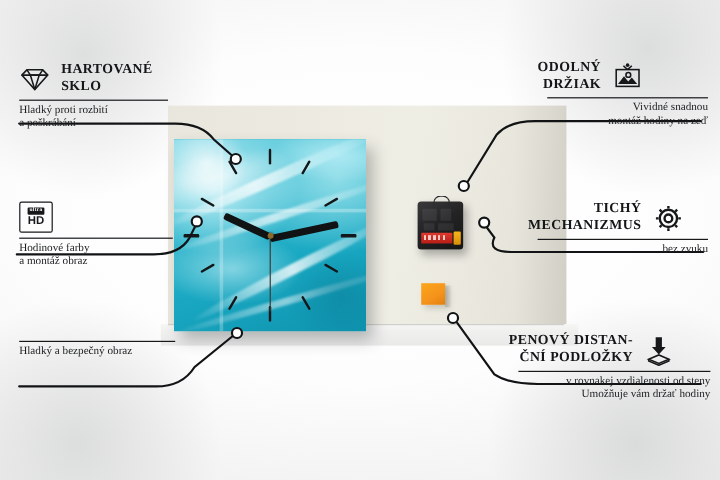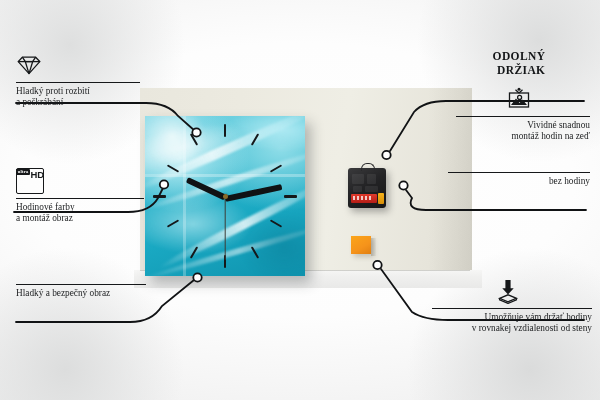--- a/index.html
+++ b/index.html
@@ -118,42 +118,42 @@
   }
   .callout .rule{height:1px;background:#16181a;margin:4px 0 3px;}
   .callout .sub{
     font-family:"Liberation Serif", serif;
     font-size:9.3px;line-height:11.4px;color:#1b1d1f;
   }
   .callout.left .ttl,.callout.left .sub{text-align:left;}
   .callout.right .ttl,.callout.right .sub{text-align:right;}
 
   .head{display:flex;align-items:center;gap:9px;}
-  .callout.right .head{justify-content:flex-start;flex-direction:column;}
+  .callout.right .head{justify-content:flex-start;}
   .ico{width:26px;height:26px;flex:0 0 26px;position:relative;color:#16181a;}
   .ico svg{display:block;width:26px;height:26px;}
 
   
   #c1{left:16px;top:52px;width:132px;}
   #c1 .rule{width:124px;}
   #c2{left:16px;top:168px;width:136px;}
   #c2 .rule{width:128px;}
   #c3{left:16px;top:280px;width:138px;}
   #c3 .rule{width:130px;}
   
   #c4{right:10px;top:50px;width:142px;}
   #c4 .rule{width:134px;margin-left:auto;}
   #c5{right:10px;top:168px;width:150px;}
   #c5 .rule{width:142px;margin-left:auto;}
   #c6{right:8px;top:278px;width:168px;}
   #c6 .rule{width:160px;margin-left:auto;}
 
   .hd-badge{
     width:26px;height:24px;border:1.6px solid #16181a;border-radius:2px;
-    display:flex;flex-direction:row;align-items:flex-start;justify-content:center;
+    display:flex;flex-direction:column;align-items:center;justify-content:center;
     line-height:1;
   }
   .hd-badge .u{font-size:4.6px;font-weight:700;letter-spacing:.2px;
     background:#16181a;color:#fff;padding:0.5px 2px;border-radius:1px;}
   .hd-badge .h{font-size:9.5px;font-weight:700;margin-top:1px;font-family:"Liberation Sans",sans-serif;}
 </style>
 </head>
 <body>
 
 <div id="stage">
@@ -245,20 +245,24 @@
         <svg viewBox="0 0 26 26">
             <g fill="none" stroke="currentColor" stroke-width="1.3">
           <path d="M2.2 9.6 L6.4 5.2 L19.6 5.2 L23.8 9.6 L13 21.6 Z"></path>
           <path d="M2.2 9.6 L23.8 9.6"></path>
               <path d="M6.4 5.2 L9.3 9.6 L13 21.6"></path>
           <path d="M19.6 5.2 L16.7 9.6 L13 21.6"></path>
               <path d="M9.3 9.6 L16.7 9.6"></path>
         </g>
           </svg>
       </span>
+      <span>
+        <span class="ttl" style="display:block">HARTOVANÉ</span>
+        <span class="ttl" style="display:block">SKLO</span>
+      </span>
     </div>
     <div class="rule"></div>
     <div class="sub">Hladký proti rozbití</div>
     <div class="sub">a poškrábání</div>
   </div>
 
   <div class="callout left" id="c2">
     <div class="head">
       <span class="ico">
         <span class="hd-badge">
@@ -291,40 +295,61 @@
             <path d="M13 7 L9.5 3.8 M13 7 L16.5 3.8"></path>
             <path d="M5 19 L10 12.5 L13.5 17 L16.5 13.5 L21 19 Z" fill="currentColor" stroke="none"></path>
             <circle cx="13.6" cy="11.4" r="2"></circle>
           </g>
           <circle cx="13" cy="3.3" r="1.5" fill="currentColor"></circle>
         </svg>
       </span>
     </div>
     <div class="rule"></div>
     <div class="sub">Vividné snadnou</div>
-    <div class="sub">montáž hodin na zeď</div>
+    <div class="sub">montáž hodiny na zeď</div>
   </div>
 
   <div class="callout right" id="c5">
-    <div class="rule"></div>
-    <div class="sub">bez hodiny</div>
+    <div class="head">
+      <span>
+        <span class="ttl" style="display:block">TICHÝ</span>
+        <span class="ttl" style="display:block">MECHANIZMUS</span>
+      </span>
+      <span class="ico">
+        <svg viewBox="0 0 26 26">
+          <g fill="none" stroke="currentColor" stroke-width="2">
+            <circle cx="13" cy="13" r="7.2"></circle>
+            <circle cx="13" cy="13" r="3.2"></circle>
+            <path d="M13 2.6 v2.2 M13 21.2 v2.2 M2.6 13 h2.2 M21.2 13 h2.2
+                     M5.7 5.7 l1.6 1.6 M18.7 18.7 l1.6 1.6
+                     M20.3 5.7 l-1.6 1.6 M7.3 18.7 l-1.6 1.6"></path>
+          </g>
+        </svg>
+      </span>
+    </div>
+    <div class="rule"></div>
+    <div class="sub">bez zvuku</div>
   </div>
 
   <div class="callout right" id="c6">
     <div class="head">
+      <span>
+        <span class="ttl" style="display:block">PENOVÝ DISTAN-</span>
+        <span class="ttl" style="display:block">ČNÍ PODLOŽKY</span>
+      </span>
       <span class="ico">
         <svg viewBox="0 0 26 26">
           <g fill="currentColor">
             <path d="M10.4 2 h5.2 v8.2 h3.1 L13 16.4 L7.3 10.2 h3.1 Z"></path>
           </g>
           <g fill="none" stroke="currentColor" stroke-width="1.3">
             <path d="M4.6 20.3 L13 16.8 L21.4 20.3 L13 23.8 Z"></path>
             <path d="M4.6 20.3 v1.6 L13 25.4 L21.4 21.9 v-1.6"></path>
           </g>
         </svg>
       </span>
     </div>
     <div class="rule"></div>
+    <div class="sub">v rovnakej vzdialenosti od steny</div>
     <div class="sub">Umožňuje vám držať hodiny</div>
-    <div class="sub">v rovnakej vzdialenosti od steny</div>
   </div>
 
 </div>
 
 </body></html>

